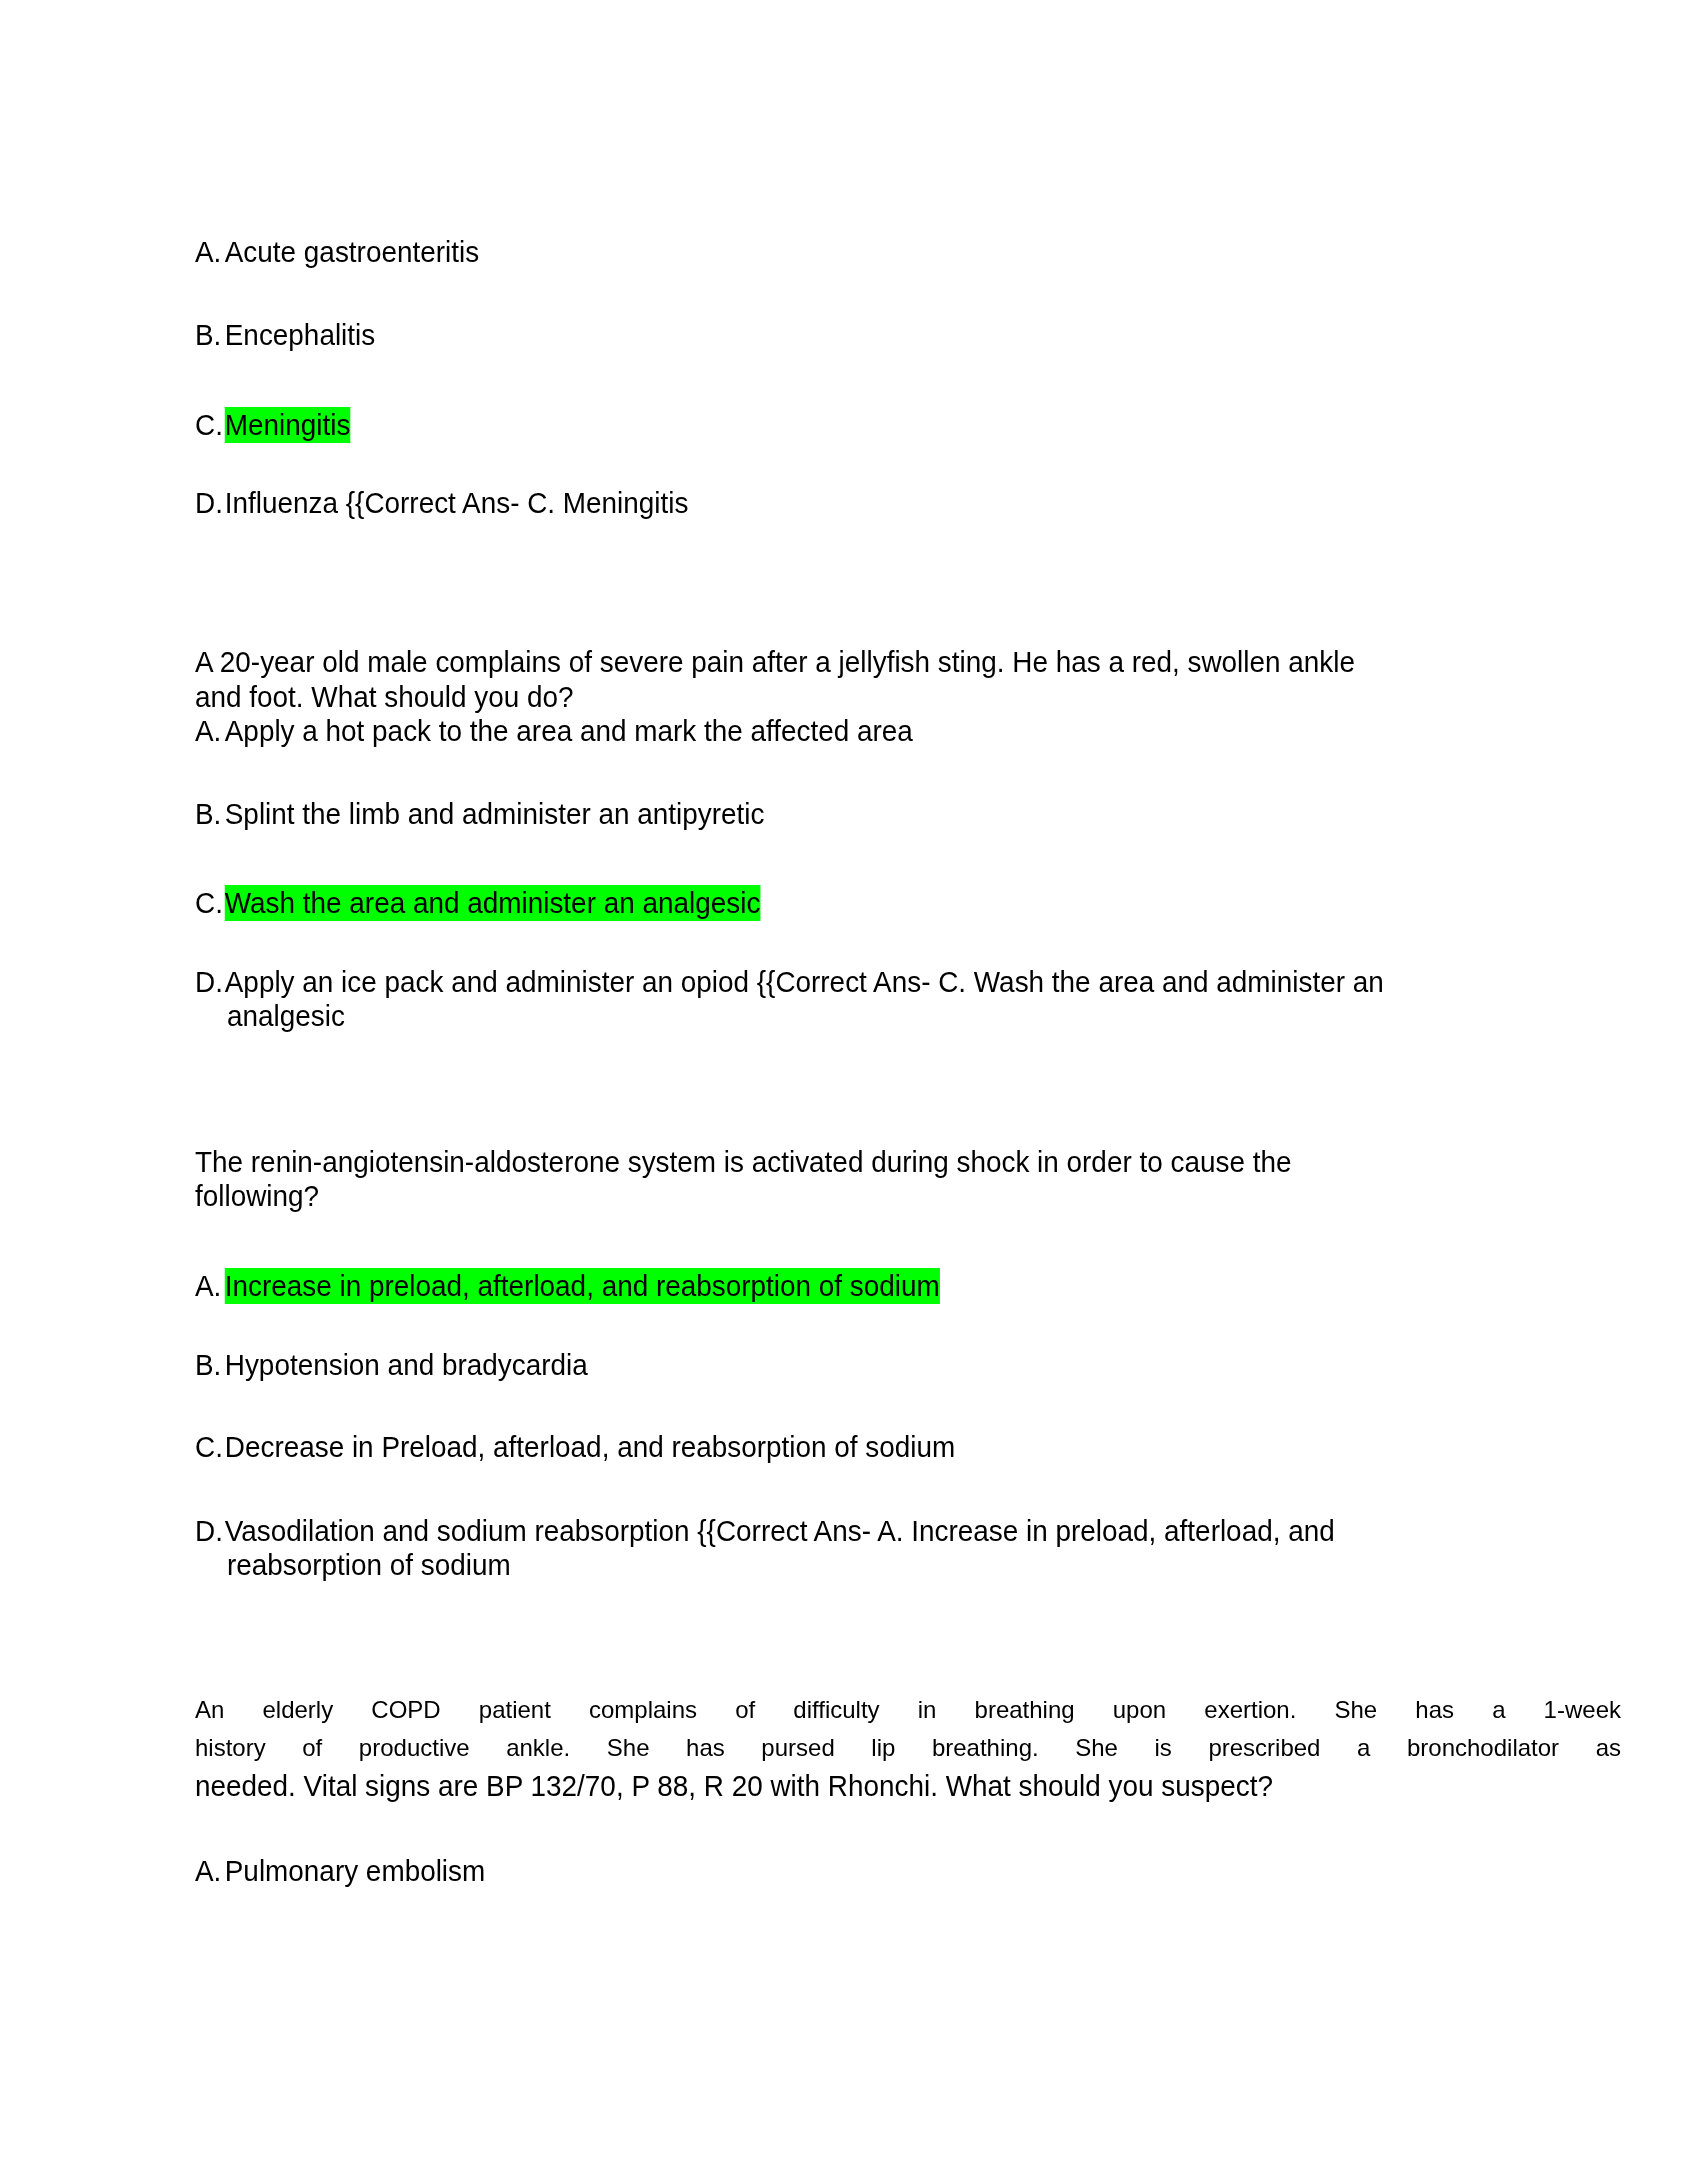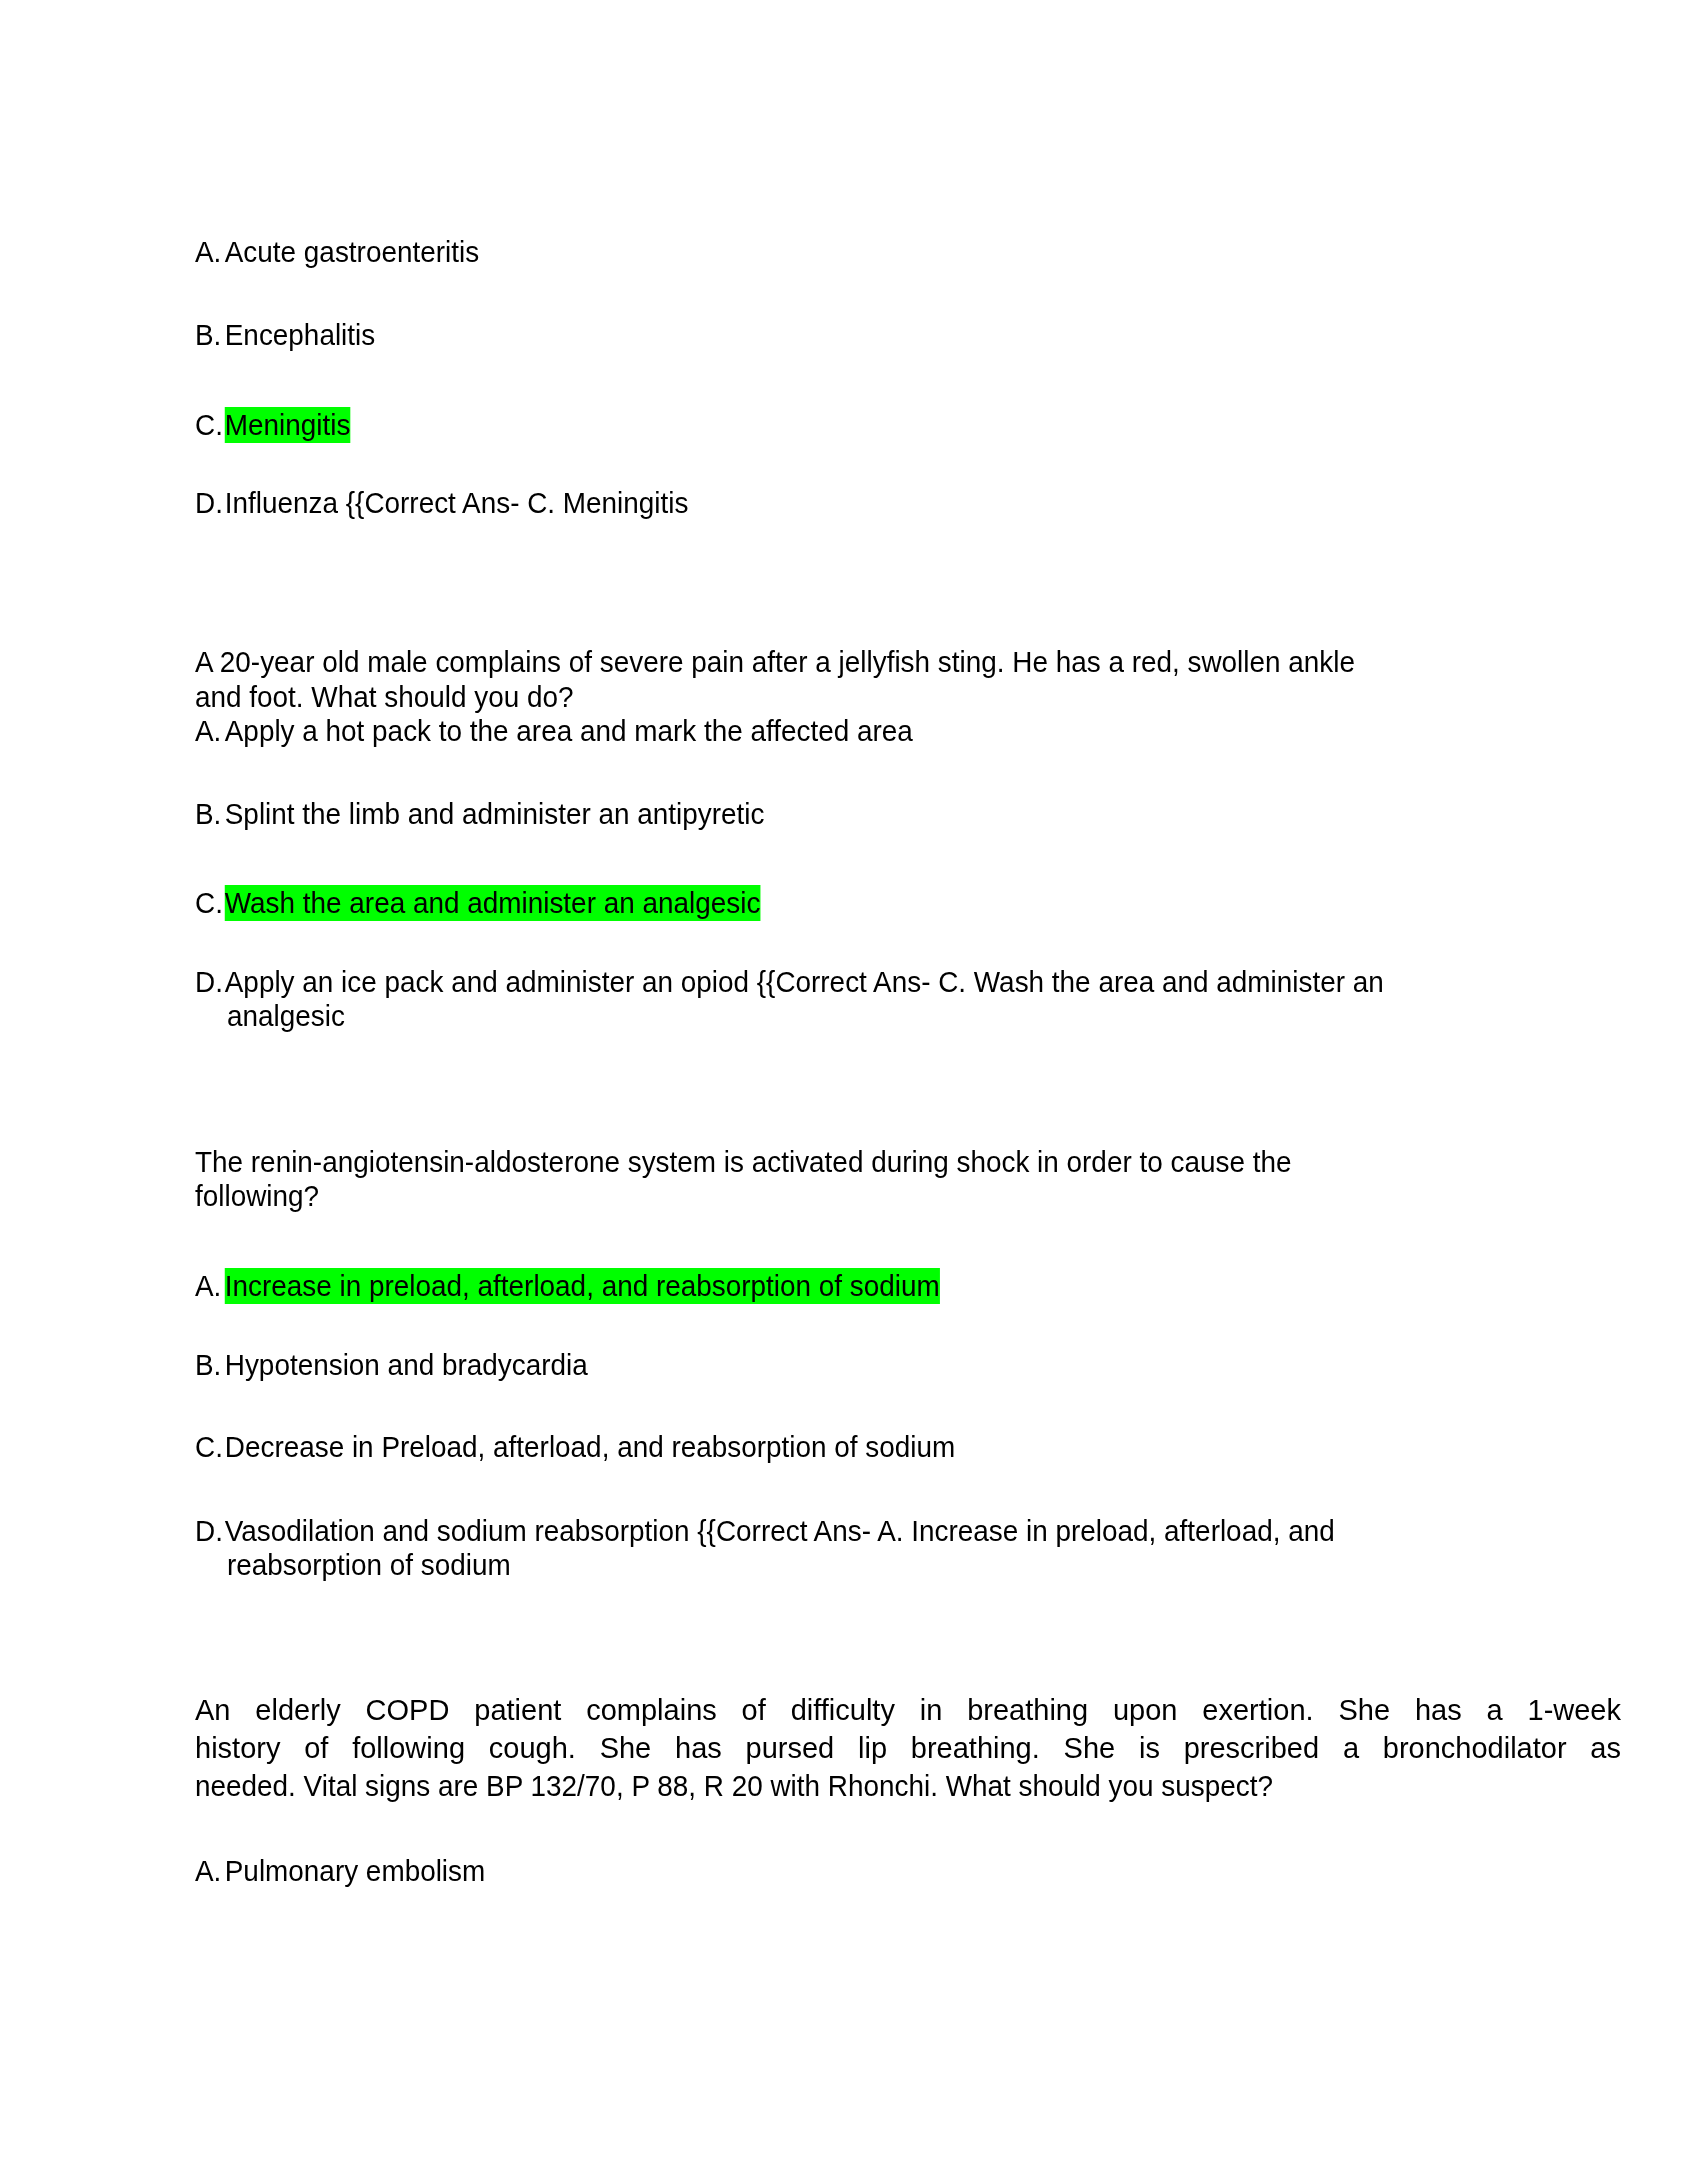--- a/index.html
+++ b/index.html
@@ -40,21 +40,21 @@
   .cont {
     left: 227px;
   }
   .justify {
     width: 1426px;
     white-space: normal;
     text-align: justify;
     text-align-last: justify;
     transform: none;
     word-spacing: 1px;
-    font-size: 29px;
+    font-size: 24px;
   }
 </style>
 </head>
 <body>
 
 <div class="line opt" style="top:234px;">
   <span class="letter">A.</span>
   <span class="text">Acute gastroenteritis</span>
 </div>
 <div class="line opt" style="top:317px;">
@@ -104,19 +104,19 @@
   <span class="letter">C.</span>
   <span class="text">Decrease in Preload, afterload, and reabsorption of sodium</span>
 </div>
 <div class="line opt" style="top:1513px;">
   <span class="letter">D.</span>
   <span class="text">Vasodilation and sodium reabsorption {{Correct Ans- A. Increase in preload, afterload, and</span>
 </div>
 <div class="line cont" style="top:1547px;">reabsorption of sodium</div>
 
 <div class="line justify" style="top:1692px;">An elderly COPD patient complains of difficulty in breathing upon exertion. She has a 1-week</div>
-<div class="line justify" style="top:1730px;">history of following cough. She has pursed lip breathing. She is prescribed a bronchodilator as</div>
+<div class="line justify" style="top:1730px;">history of productive ankle. She has pursed lip breathing. She is prescribed a bronchodilator as</div>
 <div class="line" style="top:1768px;">needed. Vital signs are BP 132/70, P 88, R 20 with Rhonchi. What should you suspect?</div>
 <div class="line opt" style="top:1853px;">
   <span class="letter">A.</span>
   <span class="text">Pulmonary embolism</span>
 </div>
 
 
 </body></html>

